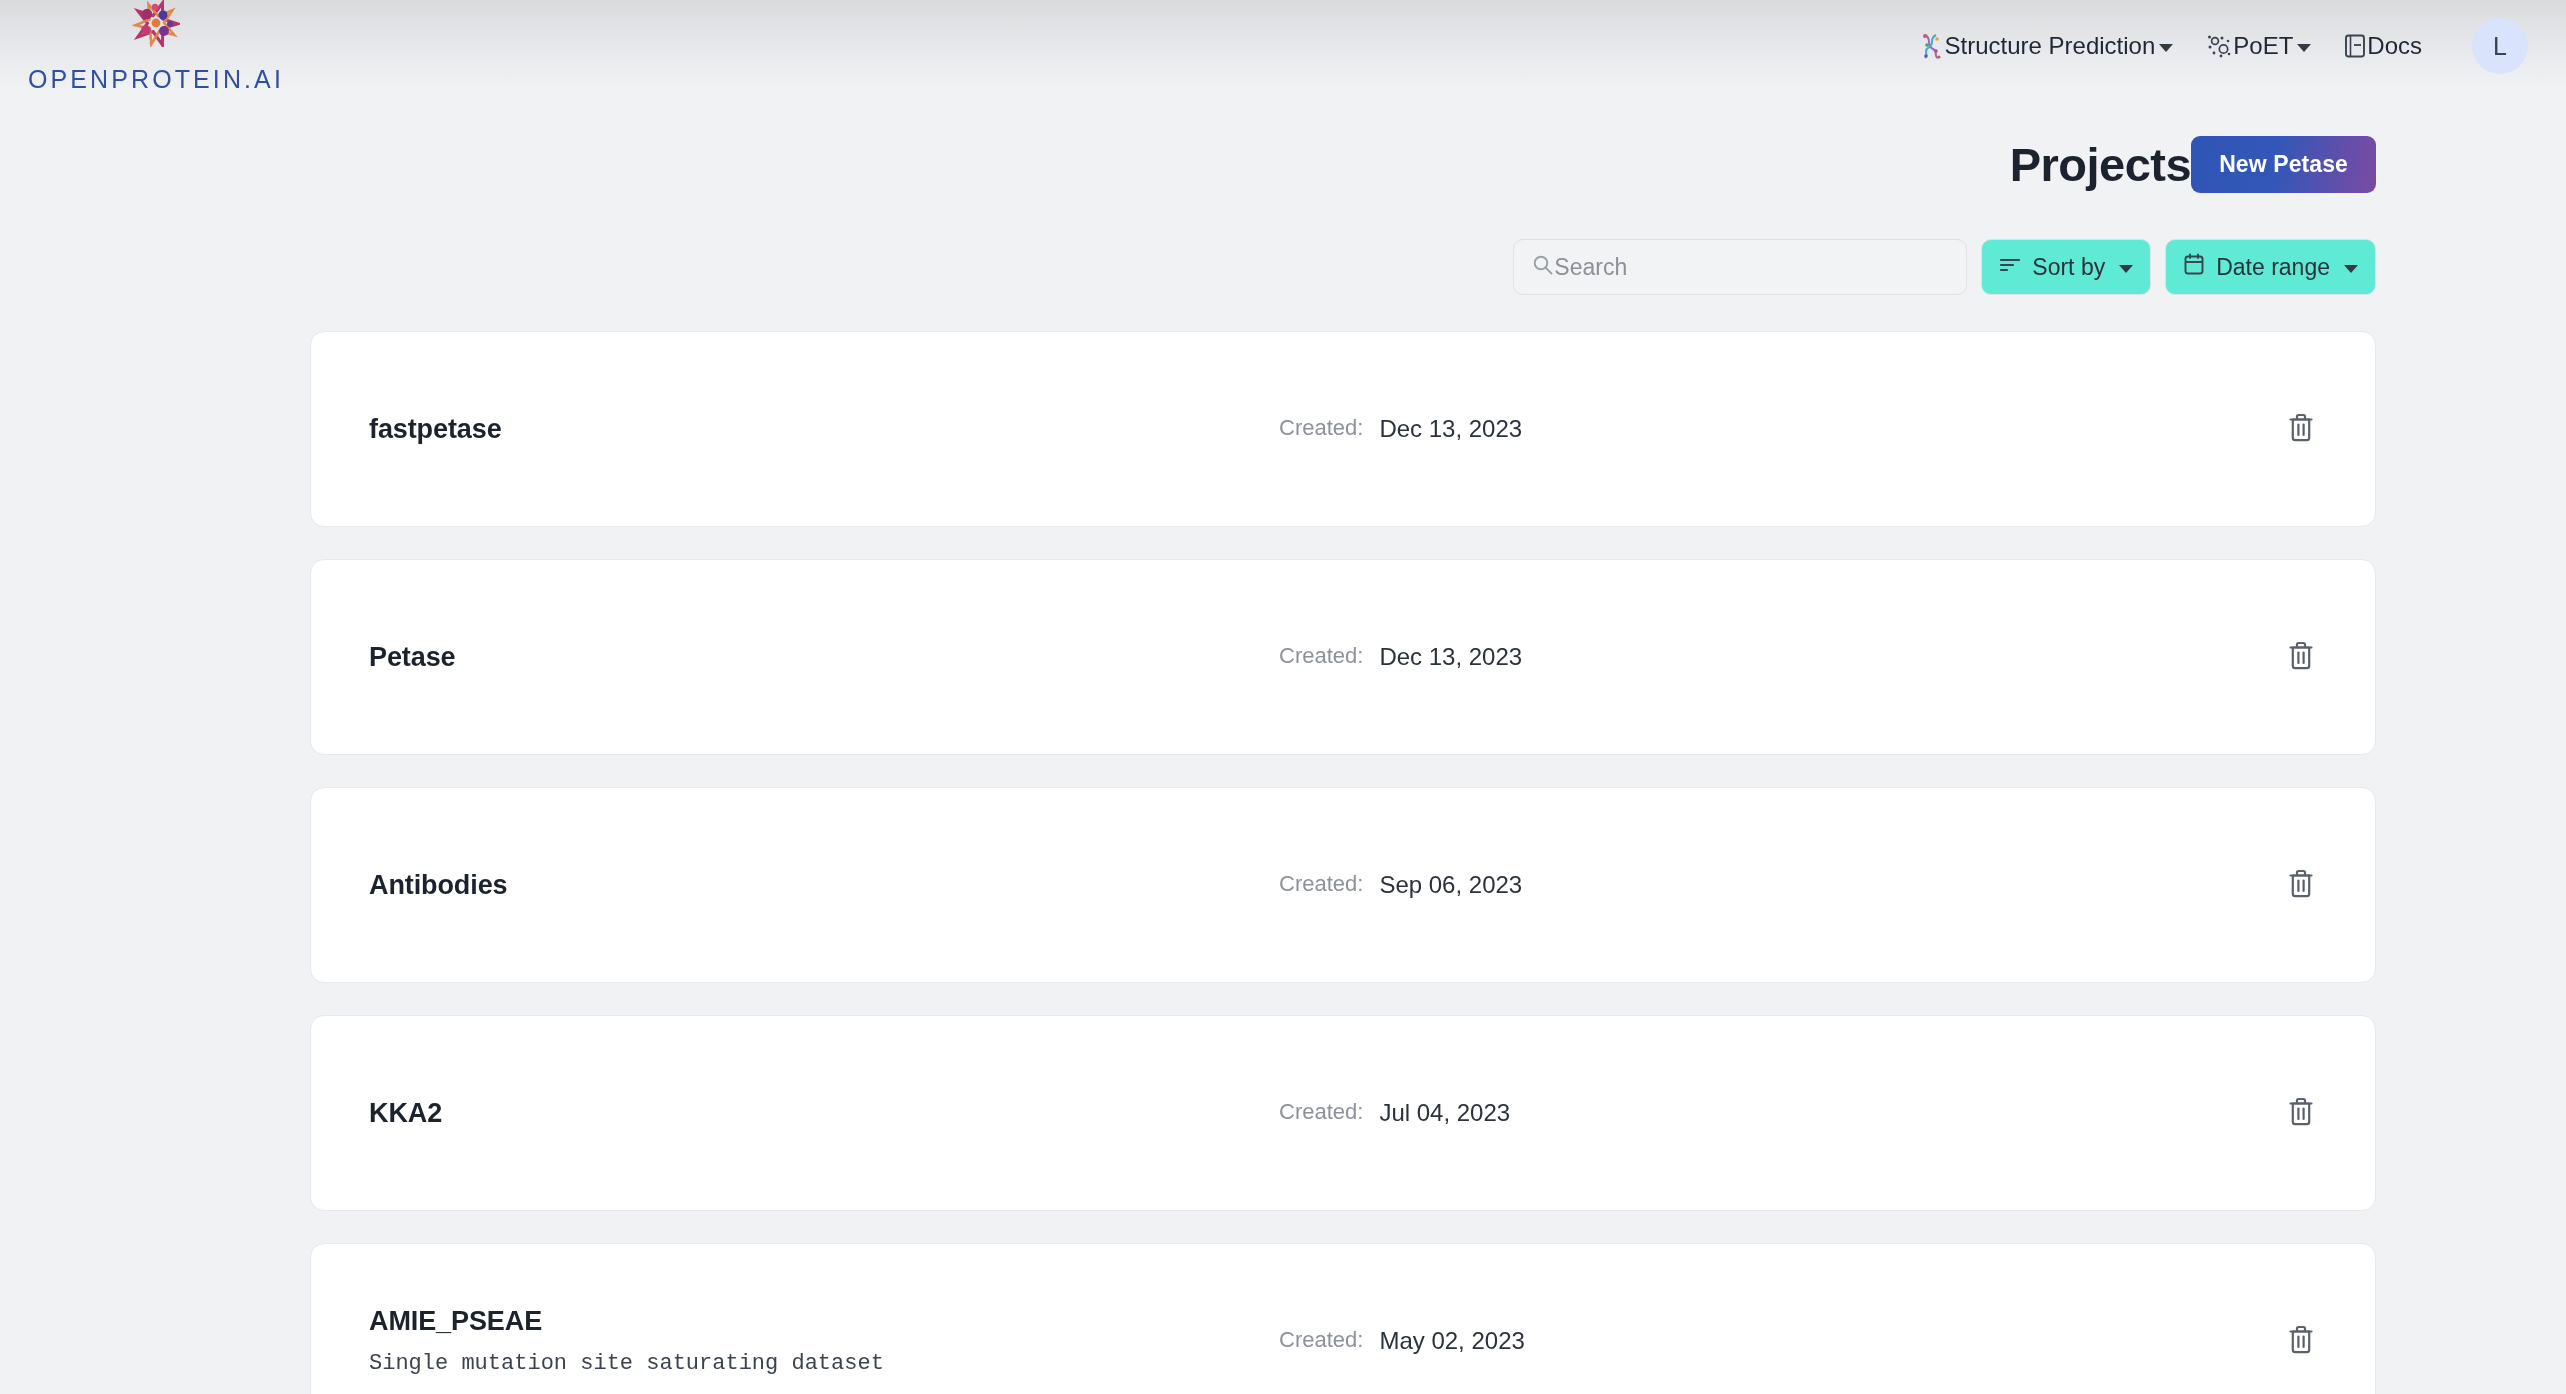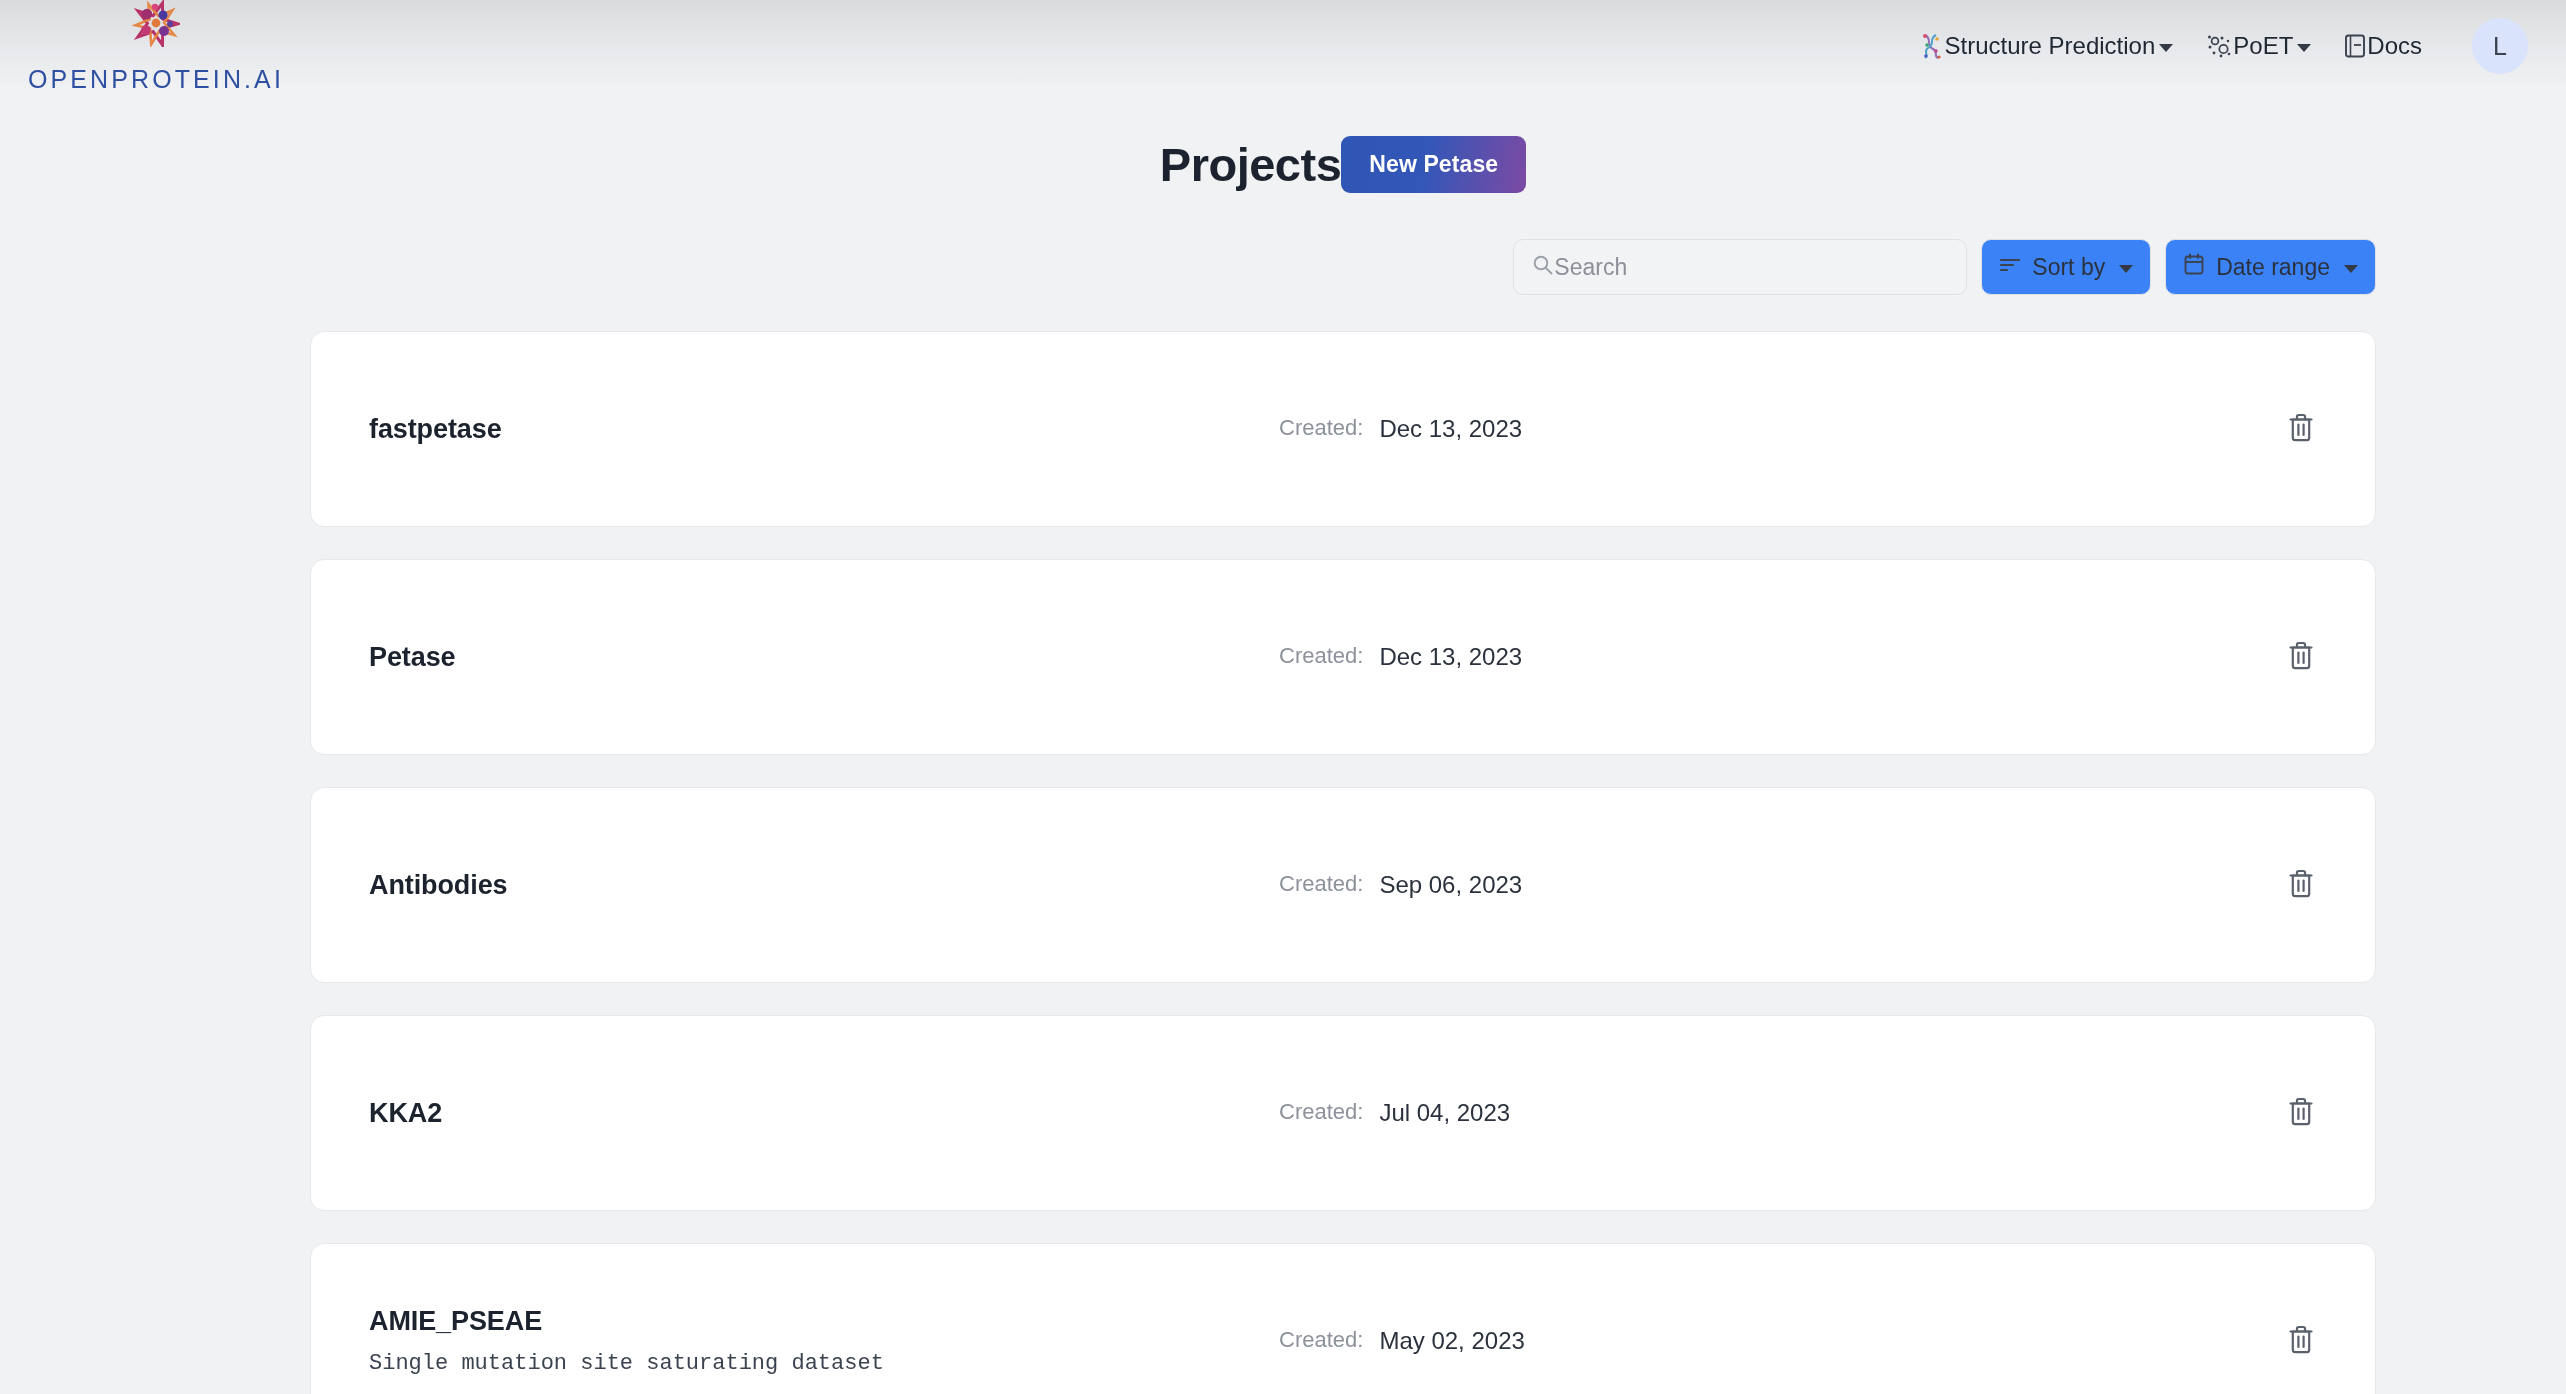--- a/index.html
+++ b/index.html
@@ -88,21 +88,21 @@
   }
 
   
   .page {
     padding: 0 190px;
   }
 
   .page-head {
     display: flex;
     align-items: center;
-    justify-content: center;
+    justify-content: flex-end;
     padding-top: 44px;
     padding-left: 120px;
     padding-right: 0px;
   }
   .page-title {
     font-size: 47px;
     font-weight: bold;
     letter-spacing: -0.5px;
     color: #1c232e;
   }
@@ -144,21 +144,21 @@
     outline: none;
     background: transparent;
     font-size: 23px;
     font-family: "Liberation Sans", sans-serif;
     color: #3b4250;
   }
   .search-wrap input::placeholder { color: #8b9099; }
 
   .pill {
     height: 56px;
-    background: #3b82f6;
+    background: #5eead4;
     border: 1px solid #dfe1e5;
     border-radius: 10px;
     display: flex;
     align-items: center;
     gap: 11px;
     padding: 0 17px;
     font-size: 23px;
     color: #2b323d;
     cursor: pointer;
     white-space: nowrap;

